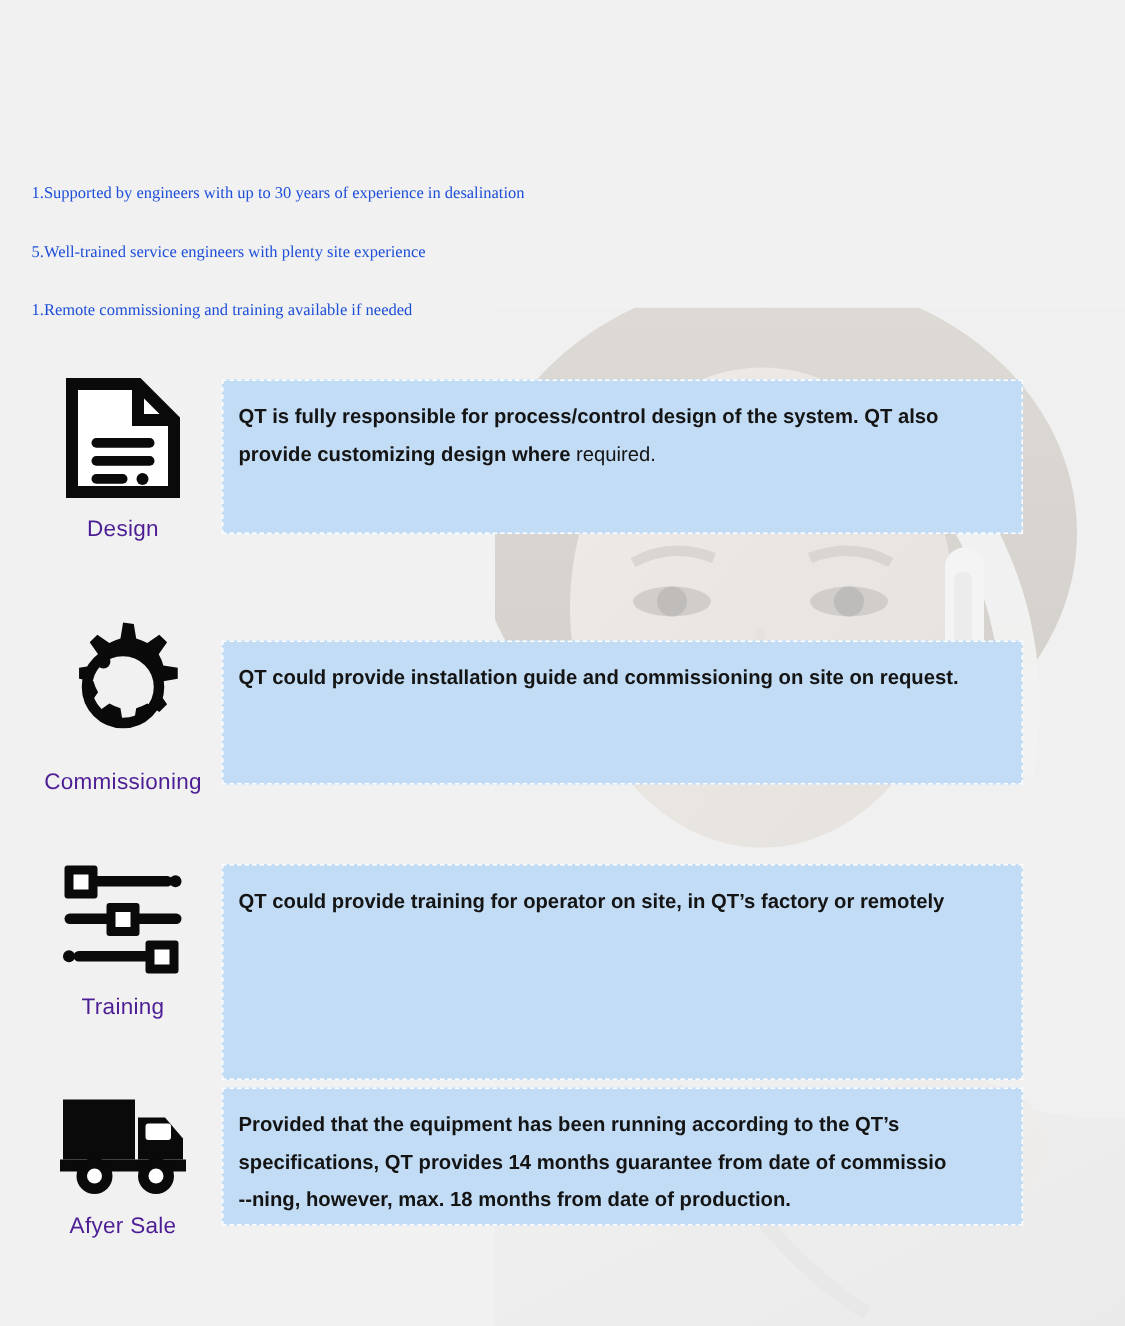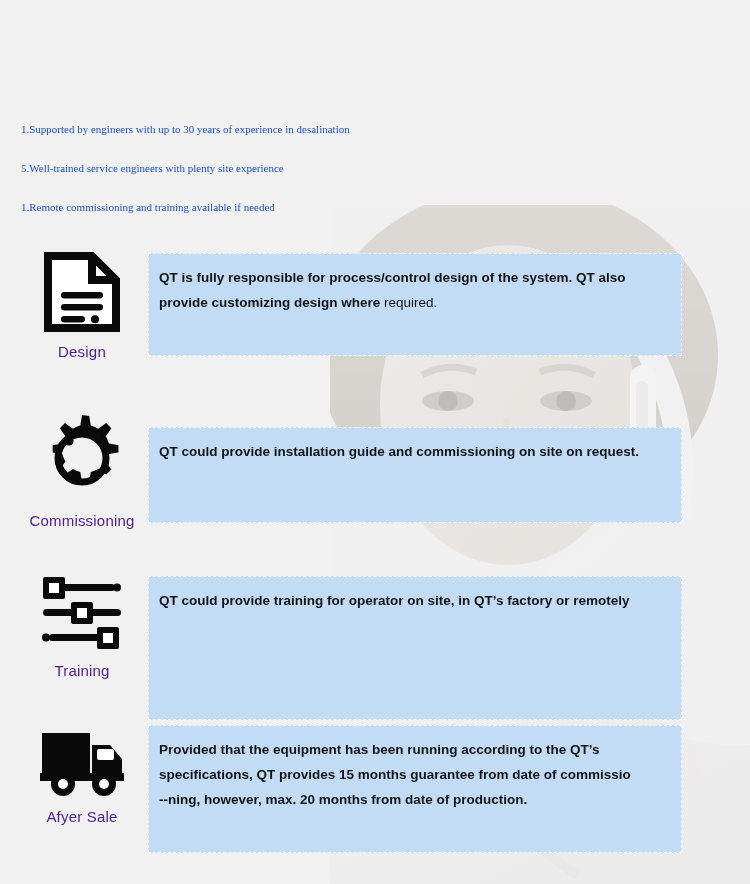--- a/index.html
+++ b/index.html
@@ -265,20 +265,20 @@
           <rect x="4" y="46" width="84" height="8" fill="#0a0a0a"></rect>
 
           <circle cx="27" cy="57" r="12" fill="#0a0a0a"></circle>
           <circle cx="27" cy="57" r="5" fill="#ffffff"></circle>
           <circle cx="68" cy="57" r="12" fill="#0a0a0a"></circle>
           <circle cx="68" cy="57" r="5" fill="#ffffff"></circle>
         </svg>
       </span>
       <span class="icon-label">Afyer Sale</span>
     </div>
-    <div class="text-box" style="top:-2px;height:128px;">
+    <div class="text-box" style="top:-2px;height:92px;">
       <div class="box-line"><span> Provided that the equipment has been running according to the QT’s</span><span class="light"></span></div>
-      <div class="box-line"><span>specifications, QT provides 15 months guarantee from date of commissio</span><span class="light"></span></div>
-      <div class="box-line"><span>--ning, however, max. 20 months from date of production.</span><span class="light"></span></div>
+      <div class="box-line"><span>specifications, QT provides 14 months guarantee from date of commissio</span><span class="light"></span></div>
+      <div class="box-line"><span>--ning, however, max. 18 months from date of production.</span><span class="light"></span></div>
     </div>
   </div>
 
 </div>
 
 </body></html>

